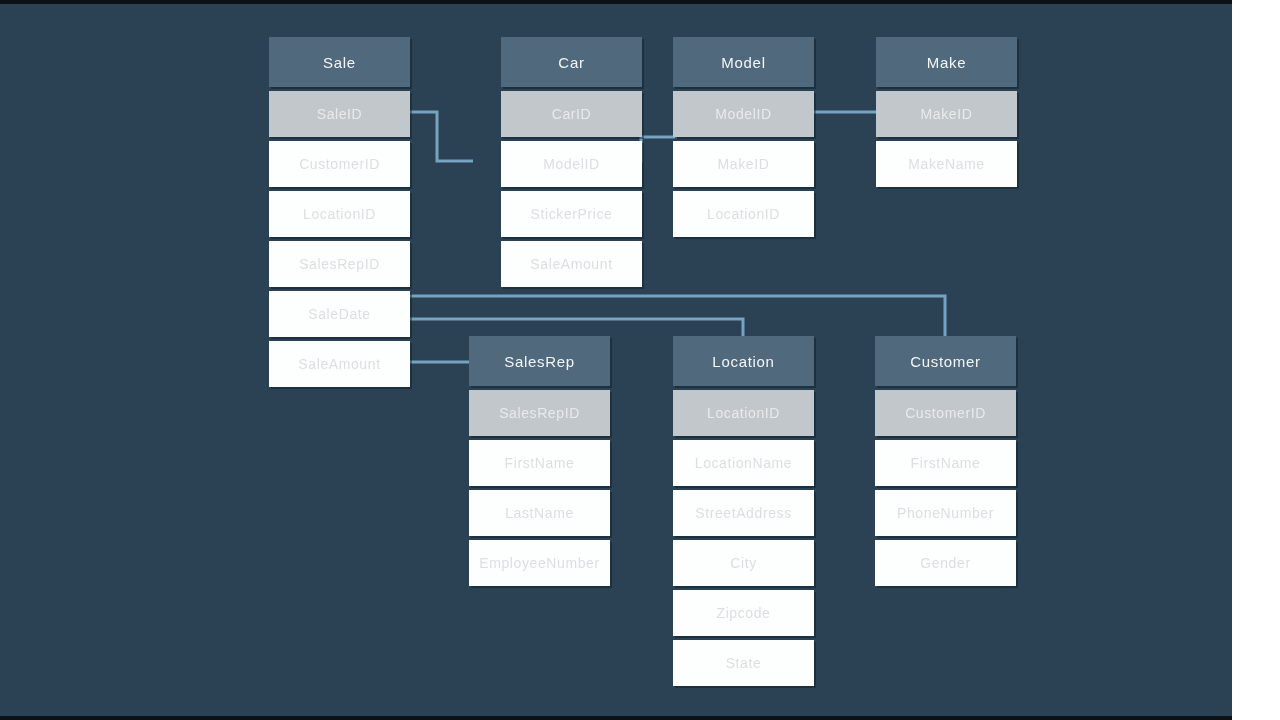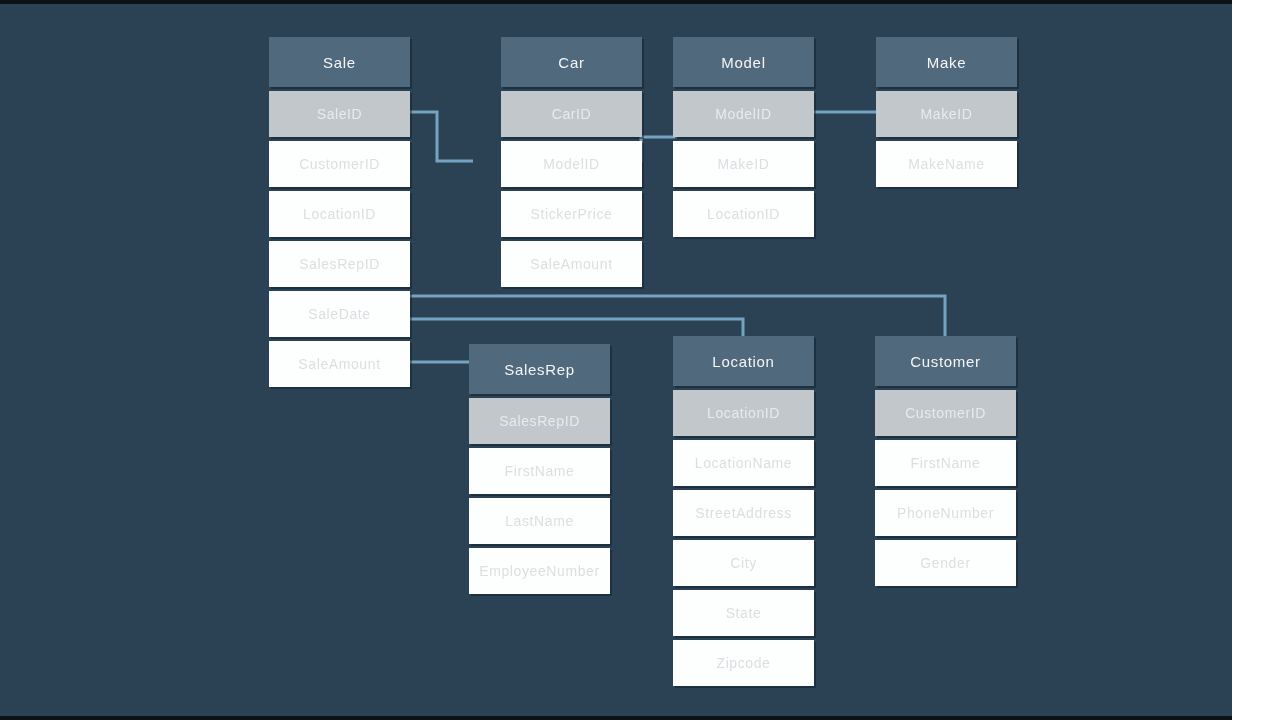--- a/index.html
+++ b/index.html
@@ -85,35 +85,35 @@
       <div class="tbl-header">Model</div>
       <div class="tbl-row pk">ModelID</div>
       <div class="tbl-row">MakeID</div>
       <div class="tbl-row">LocationID</div>
     </div>
     <div class="er-table" style="left: 876px; top: 37px; width: 141px;">
       <div class="tbl-header">Make</div>
       <div class="tbl-row pk">MakeID</div>
       <div class="tbl-row">MakeName</div>
     </div>
-    <div class="er-table" style="left: 469px; top: 344px; width: 141px;">
+    <div class="er-table" style="left: 469px; top: 336px; width: 141px;">
       <div class="tbl-header">SalesRep</div>
       <div class="tbl-row pk">SalesRepID</div>
       <div class="tbl-row">FirstName</div>
       <div class="tbl-row">LastName</div>
       <div class="tbl-row">EmployeeNumber</div>
     </div>
     <div class="er-table" style="left: 673px; top: 336px; width: 141px;">
       <div class="tbl-header">Location</div>
       <div class="tbl-row pk">LocationID</div>
       <div class="tbl-row">LocationName</div>
       <div class="tbl-row">StreetAddress</div>
       <div class="tbl-row">City</div>
+      <div class="tbl-row">Zipcode</div>
       <div class="tbl-row">State</div>
-      <div class="tbl-row">Zipcode</div>
     </div>
     <div class="er-table" style="left: 875px; top: 336px; width: 141px;">
       <div class="tbl-header">Customer</div>
       <div class="tbl-row pk">CustomerID</div>
       <div class="tbl-row">FirstName</div>
       <div class="tbl-row">PhoneNumber</div>
       <div class="tbl-row">Gender</div>
     </div>
   </div>
 

